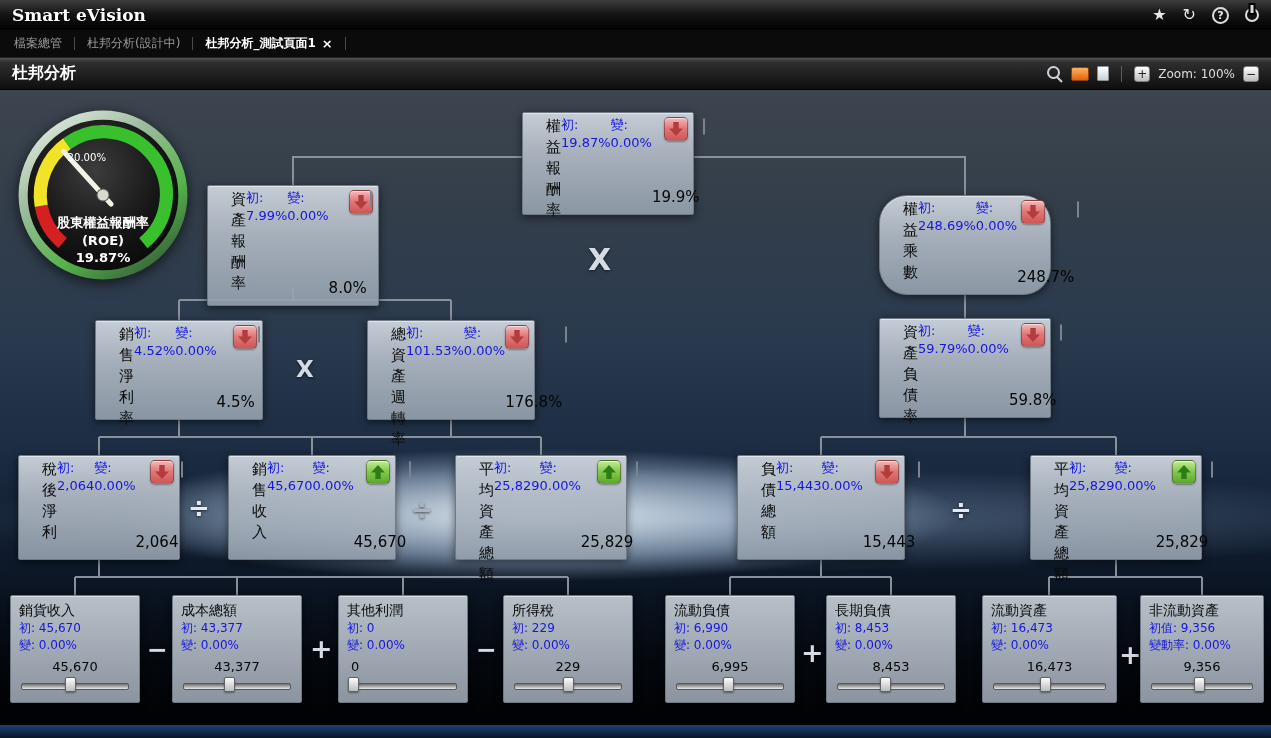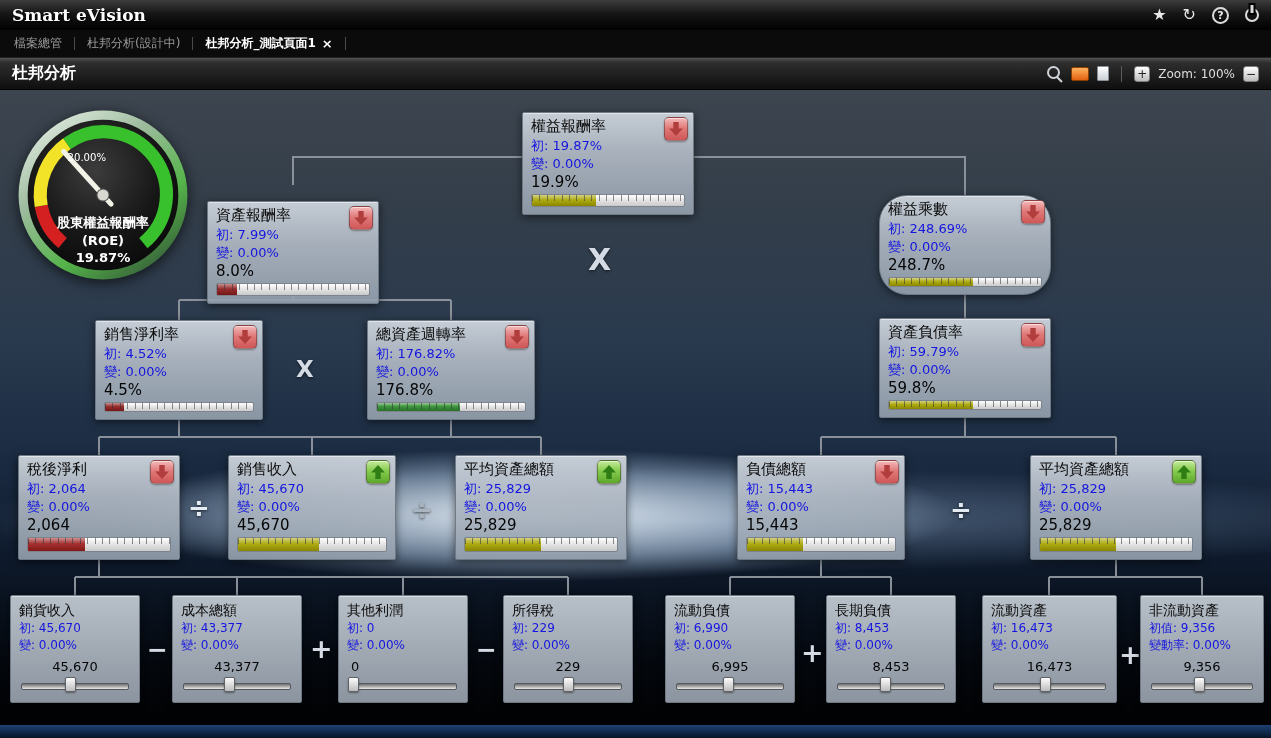--- a/index.html
+++ b/index.html
@@ -50,21 +50,21 @@
   .main{position:relative;width:1271px;height:648px;overflow:hidden;
         background:linear-gradient(180deg,#3d454f 0%,#333e4a 18%,#2a3a4e 38%,#1c2d44 55%,#0e1a2c 72%,#04080e 88%,#000 100%);}
   .glow{position:absolute;left:0;top:300px;width:100%;height:250px;pointer-events:none;
         background:radial-gradient(ellipse 48% 38% at 42% 50%,rgba(240,248,255,0.9) 0%,rgba(190,215,240,0.45) 45%,rgba(140,175,215,0) 70%),
                    radial-gradient(ellipse 85% 30% at 55% 52%,rgba(170,200,235,0.4) 0%,rgba(120,160,210,0) 70%);}
   .bottom-strip{position:absolute;left:0;bottom:0;width:100%;height:13px;
                 background:linear-gradient(180deg,#1d4271 0%,#10294c 55%,#081527 100%);}
   .connectors{position:absolute;left:0;top:0;pointer-events:none;}
 
   
-  .node{position:absolute;display:flex;flex-direction:column;box-sizing:border-box;padding:3px 8px 7px;
+  .node{position:absolute;display:flex;flex-direction:row;box-sizing:border-box;padding:3px 23px 7px;
         background:linear-gradient(180deg,rgba(205,212,220,0.95) 0%,rgba(176,185,196,0.92) 40%,rgba(148,160,173,0.9) 100%);
         border:1px solid #6f7a86;border-radius:2px;
         box-shadow:0 2px 8px rgba(0,0,0,0.55), inset 0 1px 0 rgba(255,255,255,0.5);cursor:pointer;}
   .node-title{font-size:15px;color:#0a0a0a;line-height:21px;}
   .node-init,.node-change{font-size:13px;color:#1515e0;line-height:18px;}
   .node-value{font-size:15px;color:#050505;text-align:left;padding-right:3px;line-height:19px;margin-top:auto;}
   .arrow-btn{position:absolute;top:4px;right:5px;width:24px;height:24px;border-radius:5px;
              border:1px solid rgba(60,40,40,0.45);box-sizing:border-box;
              box-shadow:inset 0 1px 0 rgba(255,255,255,0.55), 0 1px 2px rgba(0,0,0,0.35);
              display:flex;align-items:center;justify-content:center;cursor:pointer;}
@@ -75,21 +75,21 @@
   .arrow-btn.up .arrow-glyph{background:#2f7d15;clip-path:polygon(50% 4%,96% 54%,68% 54%,68% 96%,32% 96%,32% 54%,4% 54%);}
   .bar{position:relative;height:15px;margin-top:2px;border:1px solid #7c838c;border-radius:2px;overflow:hidden;
        background:linear-gradient(180deg,#ffffff 0%,#e6e6e6 45%,#c9c9c9 100%);cursor:pointer;}
   .bar-fill{position:absolute;left:0;top:0;height:100%;
             background-image:linear-gradient(180deg,rgba(255,255,255,0.5) 0%,rgba(255,255,255,0.08) 45%,rgba(0,0,0,0.18) 100%);}
   .bar-ticks{position:absolute;left:0;top:0;width:100%;height:6px;
              background:repeating-linear-gradient(90deg,rgba(45,50,55,0.55) 0 1px,transparent 1px 7.4px);}
 
   
   .n0{left:522px;top:22px;width:172px;height:103px;}
-  .n1{left:207px;top:95px;width:172px;height:103px;margin-top:16px;}
+  .n1{left:207px;top:95px;width:172px;height:121px;}
   .n2{left:879px;top:105px;width:172px;height:100px;border-radius:28px;}
   .n3{left:95px;top:230px;width:168px;height:100px;}
   .n4{left:367px;top:230px;width:168px;height:100px;}
   .n5{left:879px;top:228px;width:172px;height:100px;}
   .n6{left:18px;top:365px;width:162px;height:105px;}
   .n7{left:228px;top:365px;width:168px;height:105px;}
   .n8{left:455px;top:365px;width:172px;height:105px;}
   .n9{left:737px;top:365px;width:168px;height:105px;}
   .n10{left:1030px;top:365px;width:172px;height:105px;}
 
@@ -283,21 +283,21 @@
         <div class="bar-fill" style="width: 13%; background-color: rgb(142, 27, 27);"></div>
         <div class="bar-ticks"></div>
       </div>
   </div>
 
   <div class="node n4">
     <span class="node-title">總資產週轉率</span>
     <span class="arrow-btn down">
         <span class="arrow-glyph"></span>
       </span>
-    <div class="node-init">初: 176.82%</div>
+    <div class="node-init">初: 101.53%</div>
     <div class="node-change">變: 0.00%</div>
     <div class="node-value">176.8%</div>
     <div class="bar">
         <div class="bar-fill" style="width: 56%; background-color: rgb(46, 139, 46);"></div>
         <div class="bar-ticks"></div>
       </div>
   </div>
 
   <div class="node n5">
     <span class="node-title">資產負債率</span>

